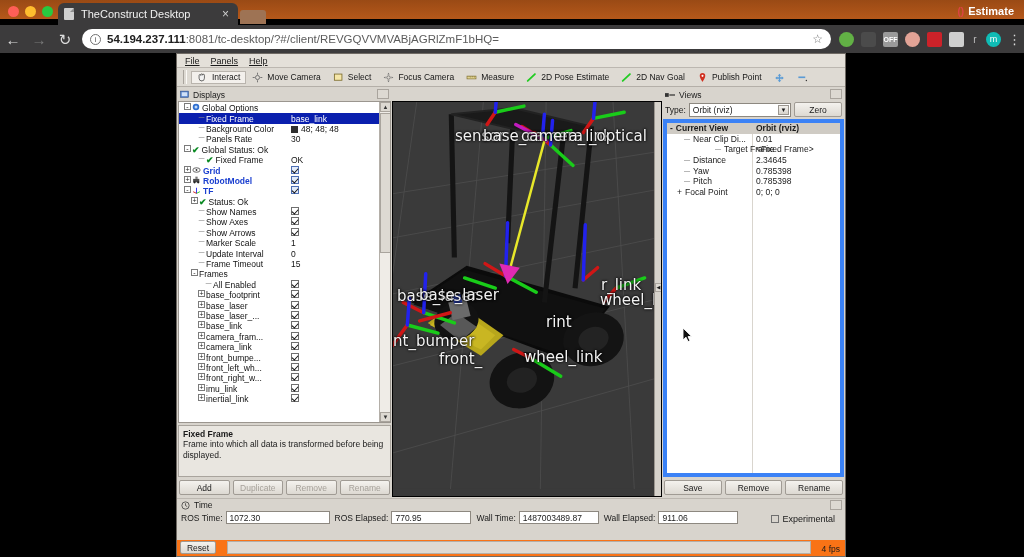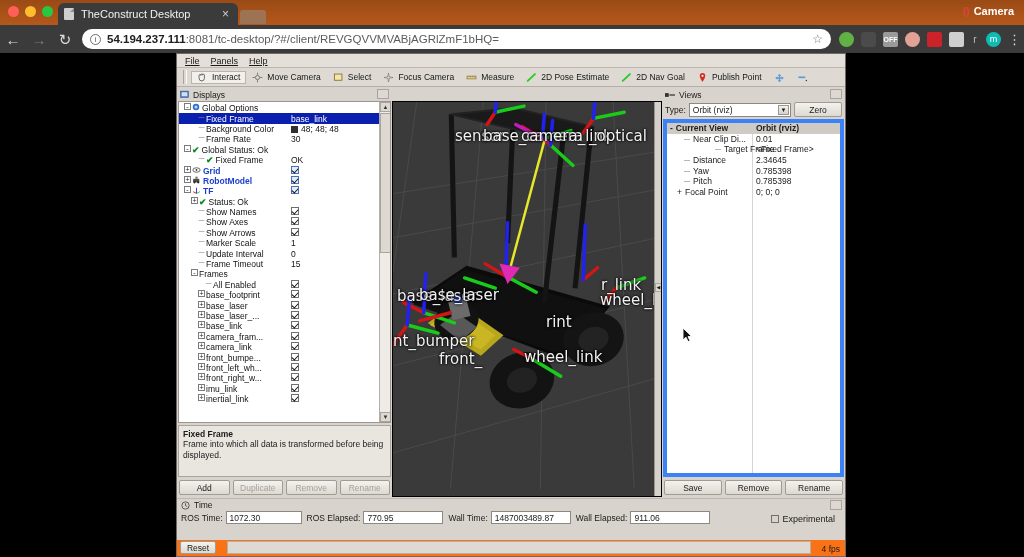--- a/index.html
+++ b/index.html
@@ -5,21 +5,21 @@
   * { box-sizing: border-box; margin: 0; padding: 0; }
   html, body {
     width: 1024px; height: 557px; overflow: hidden;
     background: #000;
     font-family: "Liberation Sans", sans-serif;
   }
   .screen { position: relative; width: 1024px; height: 557px; background: #000; }
 
   
   .browser-tabstrip {
-    position: absolute; left: 0; top: 0; width: 1024px; height: 25px;
+    position: absolute; left: 0; top: 0; width: 1024px; height: 19px;
     background: linear-gradient(#9a4a15, #b5581a);
   }
   .traffic { position: absolute; left: 8px; top: 6px; display: flex; gap: 6px; }
   .traffic i { width: 11px; height: 11px; border-radius: 50%; display: block; }
   .t-red { background: #ff5f57; }
   .t-yellow { background: #ffbd2e; }
   .t-green { background: #28c940; }
 
   .tab {
     position: absolute; left: 58px; top: 3px; width: 180px; height: 22px;
@@ -311,21 +311,21 @@
       <i class="t-yellow"></i>
       <i class="t-green"></i>
     </div>
     <div class="tab">
       <span class="tab-favicon"></span>
       <span class="tab-title">TheConstruct Desktop</span>
       <span class="tab-close">×</span>
     </div>
     <div class="tab-ghost"></div>
     <div class="profile-name">
-      <span class="pglyph">()</span><span>Camera</span>
+      <span class="pglyph">()</span><span>Estimate</span>
     </div>
   </div>
 
   <div class="browser-toolbar">
     <span class="navbtn">←</span>
     <span class="navbtn dim">→</span>
     <span class="navbtn">↻</span>
     <div class="omnibox">
       <span class="omni-info">i</span>
       <span class="omni-url"><b>54.194.237.111</b><span>:8081/tc-desktop/?#/client/REVGQVVMVABjAGRlZmF1bHQ=</span></span>
@@ -471,21 +471,21 @@
                     <span style="width: 18px; flex: 0 0 auto;"></span>
                     <span class="exp"><span style="color:#8a8a8a">─</span></span>
                     <span class="tname">Background Color</span>
                     <span class="tval"><span class="colorswatch"></span>48; 48; 48</span>
                   </div>
                 </div>
                 <div class="trow">
                   <div class="trow-inner">
                     <span style="width: 18px; flex: 0 0 auto;"></span>
                     <span class="exp"><span style="color:#8a8a8a">─</span></span>
-                    <span class="tname">Frame Rate</span>
+                    <span class="tname">Panels Rate</span>
                     <span class="tval">30</span>
                   </div>
                 </div>
                 <div class="trow">
                   <div class="trow-inner">
                     <span style="width: 4px; flex: 0 0 auto;"></span>
                     <span class="exp"><span class="bx">-</span></span>
                     <span class="ok-tick">✔</span>
                     <span class="tname">Global Status: Ok</span>
                     <span class="tval"></span>
@@ -922,21 +922,21 @@
           <svg width="9" height="9" viewBox="0 0 16 16">
             <circle cx="8" cy="8" r="6.5" fill="none" stroke="#333" stroke-width="1.3"></circle>
             <path d="M8 4 v4 l3 2" stroke="#333" stroke-width="1.3" fill="none"></path>
           </svg>
           <span>Time</span>
           <span class="float-btn"></span>
         </div>
         <div class="time-fields">
           <div class="tfield">
             <span class="lbl">ROS Time:</span>
-            <div class="tinput" style="width:76px">1072.30</div>
+            <div class="tinput" style="width:104px">1072.30</div>
           </div>
           <div class="tfield">
             <span class="lbl">ROS Elapsed:</span>
             <div class="tinput" style="width:80px">770.95</div>
           </div>
           <div class="tfield">
             <span class="lbl">Wall Time:</span>
             <div class="tinput" style="width:80px">1487003489.87</div>
           </div>
           <div class="tfield">

